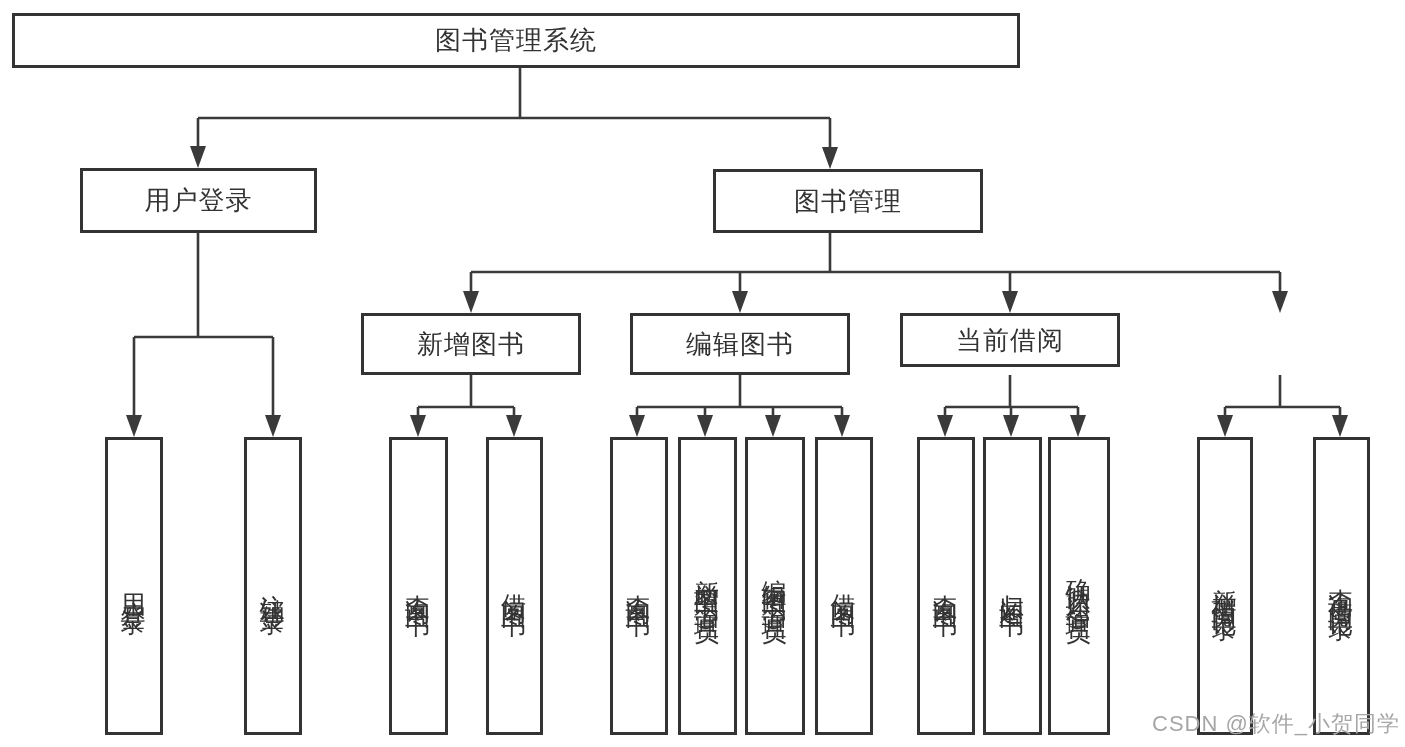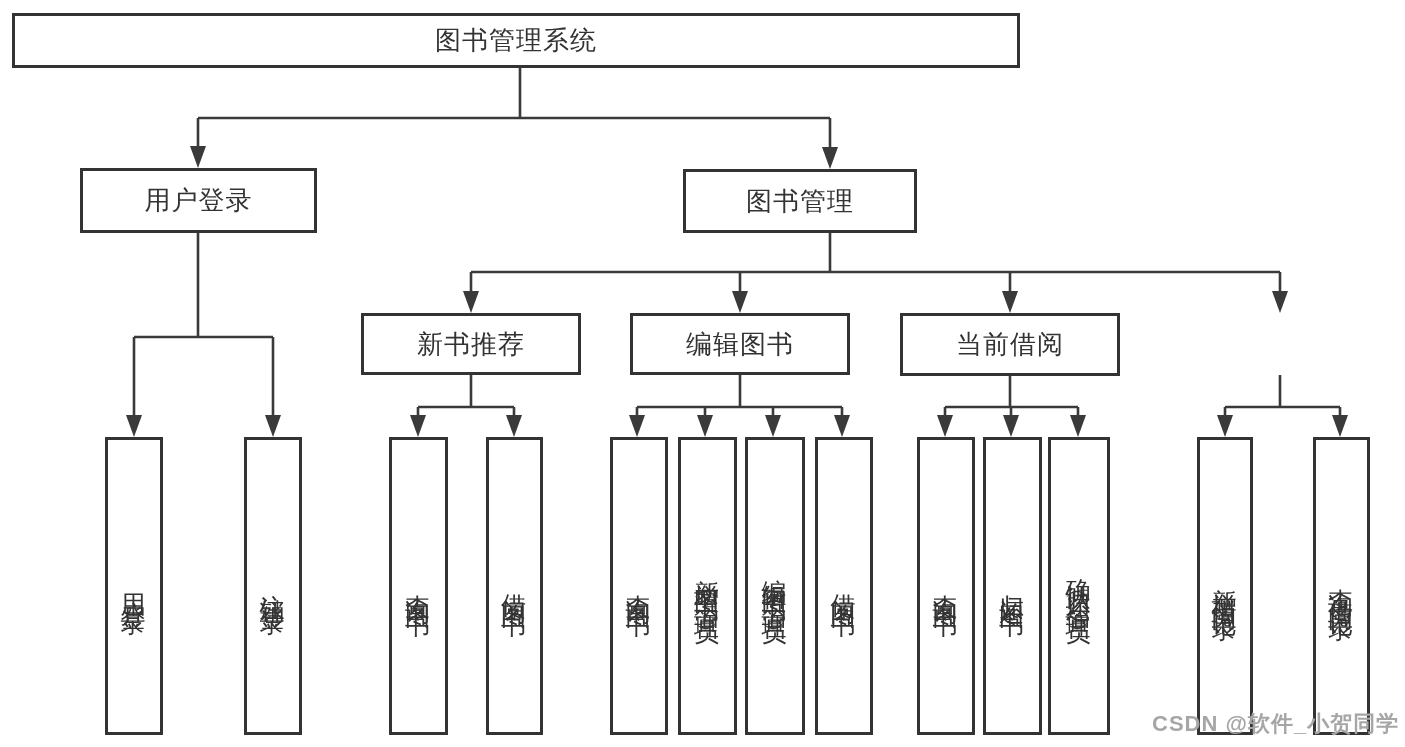--- a/index.html
+++ b/index.html
@@ -33,21 +33,20 @@
     white-space:normal;
   }
   #watermark{
     position:absolute;
     left:1152px;top:709px;
     font-size:22px;
     letter-spacing:1px;
     color:#a6a6a6;
     z-index:5;
     white-space:nowrap;
-    font-weight:bold;
   }
 </style>
 </head>
 <body>
 
 <div id="canvas">
 
   <svg id="connectors" width="1405" height="747" viewBox="0 0 1405 747">
     <g stroke="#3a3a3a" stroke-width="2.6" fill="none">
 
@@ -84,25 +83,25 @@
       <polygon points="1003,415 1019,415 1011,437"></polygon>
       <polygon points="1070,415 1086,415 1078,437"></polygon>
       <polygon points="1217,415 1233,415 1225,437"></polygon>
       <polygon points="1332,415 1348,415 1340,437"></polygon>
     </g>
   </svg>
 
   <div class="box" style="left:12px;top:13px;width:1008px;height:55px">图书管理系统</div>
 
   <div class="box" style="left:80px;top:168px;width:237px;height:65px">用户登录</div>
-  <div class="box" style="left:683px;top:169px;width:234px;height:64px">图书管理</div>
+  <div class="box" style="left:713px;top:169px;width:270px;height:64px">图书管理</div>
 
-  <div class="box" style="left:361px;top:313px;width:220px;height:62px">新书推荐</div>
+  <div class="box" style="left:361px;top:313px;width:220px;height:62px">新增图书</div>
   <div class="box" style="left:630px;top:313px;width:220px;height:62px">编辑图书</div>
-  <div class="box" style="left:900px;top:313px;width:220px;height:63px">当前借阅</div>
+  <div class="box" style="left:900px;top:313px;width:220px;height:54px">当前借阅</div>
 
   <div class="box v" style="left:105px;top:437px;width:58px;height:298px">用户登录</div>
   <div class="box v" style="left:244px;top:437px;width:58px;height:298px">注销登录</div>
 
   <div class="box v" style="left:389px;top:437px;width:59px;height:298px">查询图书</div>
   <div class="box v" style="left:486px;top:437px;width:57px;height:298px">借阅图书</div>
 
   <div class="box v" style="left:610px;top:437px;width:58px;height:298px">查询图书</div>
   <div class="box v" style="left:678px;top:437px;width:59px;height:298px">新增图书（管理员）</div>
   <div class="box v" style="left:745px;top:437px;width:60px;height:298px">编辑图书（管理员）</div>

